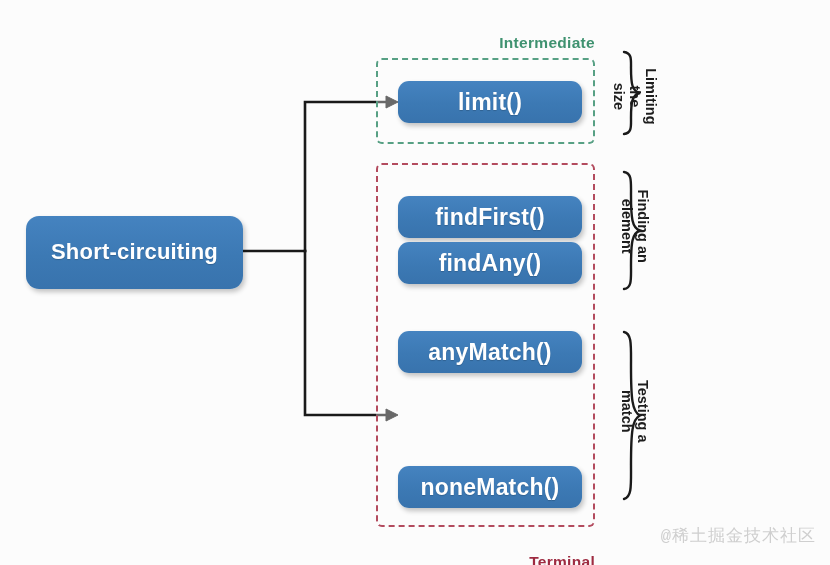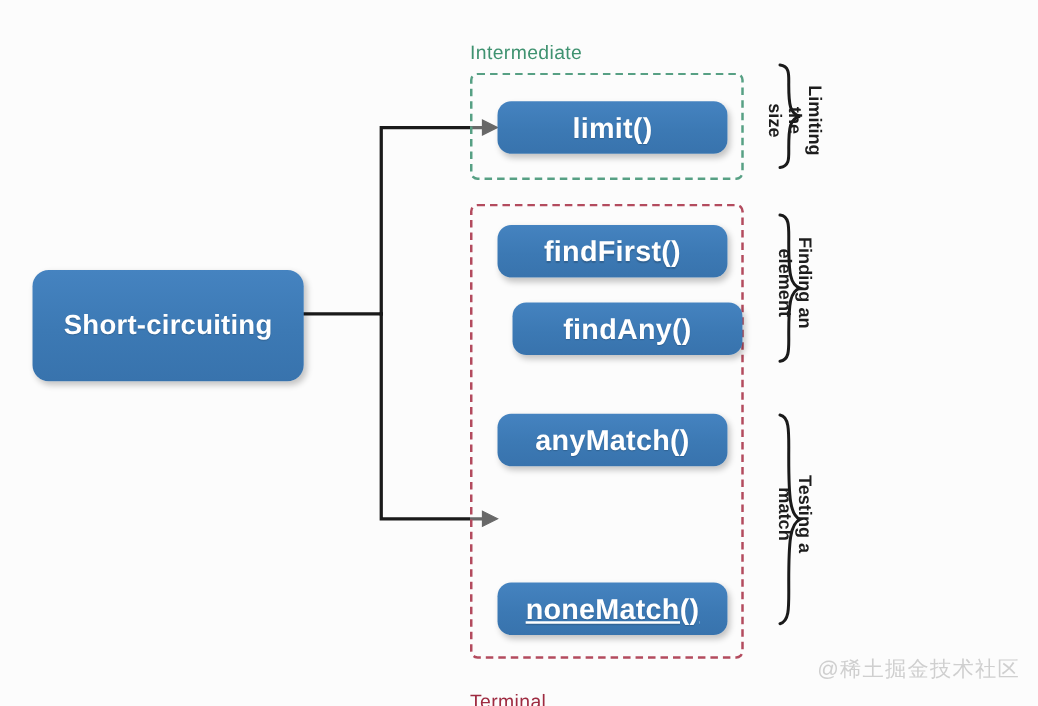--- a/index.html
+++ b/index.html
@@ -19,50 +19,50 @@
     color: #ffffff;
     font-weight: bold;
     display: flex;
     align-items: center;
     justify-content: center;
     box-shadow: 2px 3px 5px rgba(0,0,0,0.23);
     letter-spacing: 0.2px;
     text-shadow: 0 1px 1px rgba(0,0,0,0.18);
   }
   .pill.root {
-    left: 26px; top: 216px; width: 217px; height: 89px;
+    left: 26px; top: 216px; width: 217px; height: 73px;
     font-size: 22px; line-height: 1.22; text-align: center;
     border-radius: 13px;
     flex-direction: column;
   }
   .pill.leaf { left: 398px; width: 184px; height: 42px; font-size: 23px; }
 
   #pill-limit      { top: 81px; }
-  #pill-findfirst  { top: 180px; text-align: center; }
-  #pill-findany    { top: 242px; margin-left: 12px; }
+  #pill-findfirst  { top: 196px; text-align: center; }
+  #pill-findany    { top: 242px; }
   #pill-anymatch   { top: 331px; }
   #pill-allmatch   { top: 394px; }
-  #pill-nonematch  { top: 466px; text-decoration: underline; }
+  #pill-nonematch  { top: 466px; }
 
   
   .group-box { position: absolute; left: 376px; width: 219px; border-radius: 6px; }
   #box-intermediate {
     top: 58px; height: 86px;
     border: 2px dashed #57a084;
     background: rgba(252,252,252,0.35);
   }
   #box-terminal {
     top: 163px; height: 364px;
     border: 2px dashed #b34b5e;
     background: rgba(252,252,252,0.35);
   }
 
   .group-label {
     position: absolute; width: 219px; left: 376px;
-    text-align: left; font-size: 15.5px; font-weight: normal;
+    text-align: right; font-size: 15.5px; font-weight: bold;
     letter-spacing: .3px;
   }
   #label-intermediate { top: 34px; color: #3f9270; }
   #label-terminal     { top: 553px; color: #9e2b41; }
 
   
   #connectors { position: absolute; left: 0; top: 0; width: 830px; height: 565px; }
 
   
   .annot { position: absolute; }
@@ -83,21 +83,21 @@
   #annot-match     { left: 618px; top: 330px; width: 34px; height: 171px; }
 
   #annot-size .annot-text    { left: -20px; top: 22px; width: 74px; }
   #annot-element .annot-text { left: -22px; top: 40px; width: 78px; }
   #annot-match .annot-text   { left: -20px; top: 65px; width: 74px; }
 
   
   #watermark {
     position: absolute; right: 14px; top: 524px;
     color: #cfcfcf; font-size: 17px; letter-spacing: 1px;
-    font-family: Liberation Sans, sans-serif;
+    font-family: Liberation Mono, monospace;
   }
 </style>
 </head>
 <body>
 
 <div id="stage">
 
   <svg id="connectors" viewBox="0 0 830 565" xmlns="http://www.w3.org/2000/svg">
     <g fill="none" stroke="#1a1a1a" stroke-width="2.6" stroke-linecap="square">
       <path d="M243,251 L305,251"></path>

